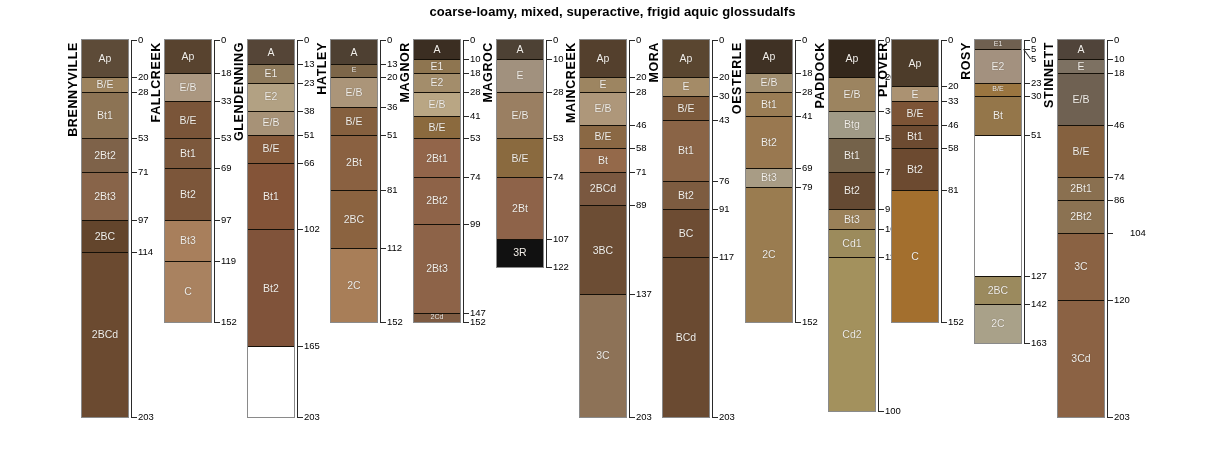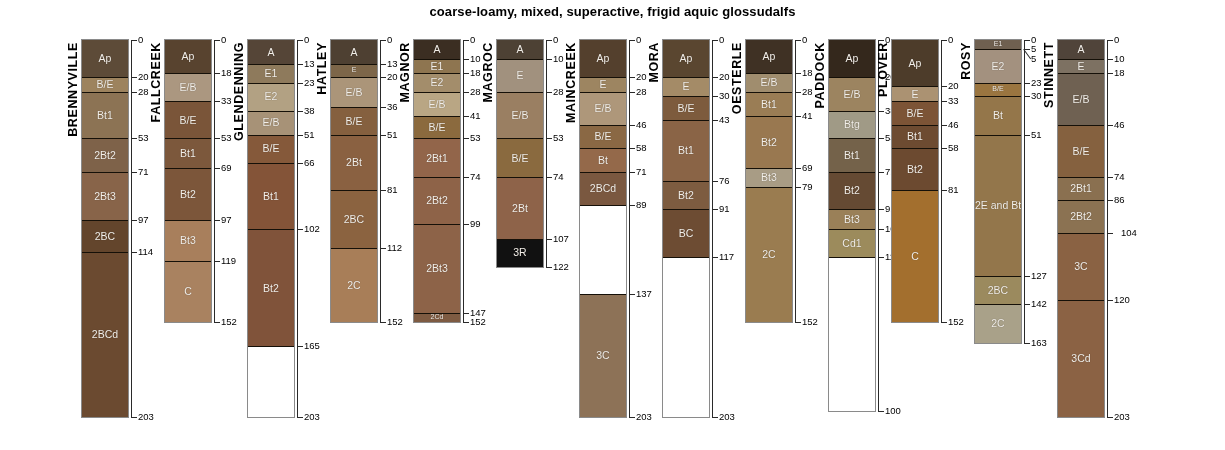--- a/index.html
+++ b/index.html
@@ -363,20 +363,23 @@
         </div>
         <div class="sep" style="top: 85.422px; width: 46px;"></div>
         <div class="hz med" style="top: 107.706px; height: 24.141px; width: 46px; background: rgb(148, 105, 74);">
           <span class="hlabel" style="top: 5.8205px;">Bt</span>
         </div>
         <div class="sep" style="top: 107.706px; width: 46px;"></div>
         <div class="hz med" style="top: 131.847px; height: 33.426px; width: 46px; background: rgb(122, 88, 64);">
           <span class="hlabel" style="top: 10.463px;">2BCd</span>
         </div>
         <div class="sep" style="top: 131.847px; width: 46px;"></div>
+        <div class="hz med" style="top: 165.273px; height: 89.136px; width: 46px; background: rgb(108, 77, 52);">
+          <span class="hlabel" style="top: 38.318px;">3BC</span>
+        </div>
         <div class="sep" style="top: 165.273px; width: 46px;"></div>
         <div class="hz med" style="top: 254.409px; height: 122.562px; width: 46px; background: rgb(141, 114, 87);">
           <span class="hlabel" style="top: 55.031px;">3C</span>
         </div>
         <div class="sep" style="top: 254.409px; width: 46px;"></div>
       </div>
       <div class="axis" style="left: 50px; top: 40px; height: 376.971px;"></div>
       <div class="tick" style="left: 50px; top: 40px;"></div>
       <div class="tlab" style="left: 57px; top: 35px;">0</div>
       <div class="tick" style="left: 50px; top: 77.14px;"></div>
@@ -415,20 +418,23 @@
         </div>
         <div class="sep" style="top: 79.851px; width: 46px;"></div>
         <div class="hz med" style="top: 141.132px; height: 27.855px; width: 46px; background: rgb(125, 92, 64);">
           <span class="hlabel" style="top: 7.6775px;">Bt2</span>
         </div>
         <div class="sep" style="top: 141.132px; width: 46px;"></div>
         <div class="hz med" style="top: 168.987px; height: 48.282px; width: 46px; background: rgb(109, 76, 51);">
           <span class="hlabel" style="top: 17.891px;">BC</span>
         </div>
         <div class="sep" style="top: 168.987px; width: 46px;"></div>
+        <div class="hz med" style="top: 217.269px; height: 159.702px; width: 46px; background: rgb(106, 74, 49);">
+          <span class="hlabel" style="top: 73.601px;">BCd</span>
+        </div>
         <div class="sep" style="top: 217.269px; width: 46px;"></div>
       </div>
       <div class="axis" style="left: 50px; top: 40px; height: 376.971px;"></div>
       <div class="tick" style="left: 50px; top: 40px;"></div>
       <div class="tlab" style="left: 57px; top: 35px;">0</div>
       <div class="tick" style="left: 50px; top: 77.14px;"></div>
       <div class="tlab" style="left: 57px; top: 72.14px;">20</div>
       <div class="tick" style="left: 50px; top: 95.71px;"></div>
       <div class="tlab" style="left: 57px; top: 90.71px;">30</div>
       <div class="tick" style="left: 50px; top: 119.851px;"></div>
@@ -508,20 +514,23 @@
         </div>
         <div class="sep" style="top: 131.847px; width: 46px;"></div>
         <div class="hz med" style="top: 168.987px; height: 20.427px; width: 46px; background: rgb(154, 128, 88);">
           <span class="hlabel" style="top: 3.9635px;">Bt3</span>
         </div>
         <div class="sep" style="top: 168.987px; width: 46px;"></div>
         <div class="hz med" style="top: 189.414px; height: 27.855px; width: 46px; background: rgb(156, 139, 92);">
           <span class="hlabel" style="top: 7.6775px;">Cd1</span>
         </div>
         <div class="sep" style="top: 189.414px; width: 46px;"></div>
+        <div class="hz med" style="top: 217.269px; height: 154.131px; width: 46px; background: rgb(163, 145, 93);">
+          <span class="hlabel" style="top: 70.8155px;">Cd2</span>
+        </div>
         <div class="sep" style="top: 217.269px; width: 46px;"></div>
       </div>
       <div class="axis" style="left: 50px; top: 40px; height: 371.4px;"></div>
       <div class="tick" style="left: 50px; top: 40px;"></div>
       <div class="tlab" style="left: 57px; top: 35px;">0</div>
       <div class="tick" style="left: 50px; top: 77.14px;"></div>
       <div class="tlab" style="left: 57px; top: 72.14px;">20</div>
       <div class="tick" style="left: 50px; top: 110.566px;"></div>
       <div class="tlab" style="left: 57px; top: 105.566px;">38</div>
       <div class="tick" style="left: 50px; top: 138.421px;"></div>
@@ -591,23 +600,20 @@
         </div>
         <div class="sep" style="top: 9.285px; width: 46px;"></div>
         <div class="hz small" style="top: 42.711px; height: 12.999px; width: 46px; background: rgb(154, 117, 64);">
           <span class="hlabel" style="top: 1.9995px;">B/E</span>
         </div>
         <div class="sep" style="top: 42.711px; width: 46px;"></div>
         <div class="hz med" style="top: 55.71px; height: 38.997px; width: 46px; background: rgb(148, 118, 74);">
           <span class="hlabel" style="top: 13.2485px;">Bt</span>
         </div>
         <div class="sep" style="top: 55.71px; width: 46px;"></div>
-        <div class="hz med" style="top: 94.707px; height: 141.132px; width: 46px; background: rgb(147, 118, 75);">
-          <span class="hlabel" style="top: 64.316px;">2E and Bt</span>
-        </div>
         <div class="sep" style="top: 94.707px; width: 46px;"></div>
         <div class="hz med" style="top: 235.839px; height: 27.855px; width: 46px; background: rgb(155, 138, 94);">
           <span class="hlabel" style="top: 7.6775px;">2BC</span>
         </div>
         <div class="sep" style="top: 235.839px; width: 46px;"></div>
         <div class="hz med" style="top: 263.694px; height: 38.997px; width: 46px; background: rgb(169, 161, 137);">
           <span class="hlabel" style="top: 13.2485px;">2C</span>
         </div>
         <div class="sep" style="top: 263.694px; width: 46px;"></div>
       </div>
@@ -674,19 +680,19 @@
       <div class="tlab" style="left: 57px; top: 53.57px;">10</div>
       <div class="tick" style="left: 50px; top: 73.426px;"></div>
       <div class="tlab" style="left: 57px; top: 68.426px;">18</div>
       <div class="tick" style="left: 50px; top: 125.422px;"></div>
       <div class="tlab" style="left: 57px; top: 120.422px;">46</div>
       <div class="tick" style="left: 50px; top: 177.418px;"></div>
       <div class="tlab" style="left: 57px; top: 172.418px;">74</div>
       <div class="tick" style="left: 50px; top: 199.702px;"></div>
       <div class="tlab" style="left: 57px; top: 194.702px;">86</div>
       <div class="tick" style="left: 50px; top: 233.128px;"></div>
-      <div class="tlab" style="left: 64px; top: 228.128px; text-align: center;">104</div>
+      <div class="tlab" style="left: 73px; top: 228.128px; text-align: center;">104</div>
       <div class="tick" style="left: 50px; top: 299.98px;"></div>
       <div class="tlab" style="left: 57px; top: 294.98px;">120</div>
       <div class="tick" style="left: 50px; top: 416.971px;"></div>
       <div class="tlab" style="left: 57px; top: 411.971px;">203</div>
     </div>
   </div>
 
 </body></html>

